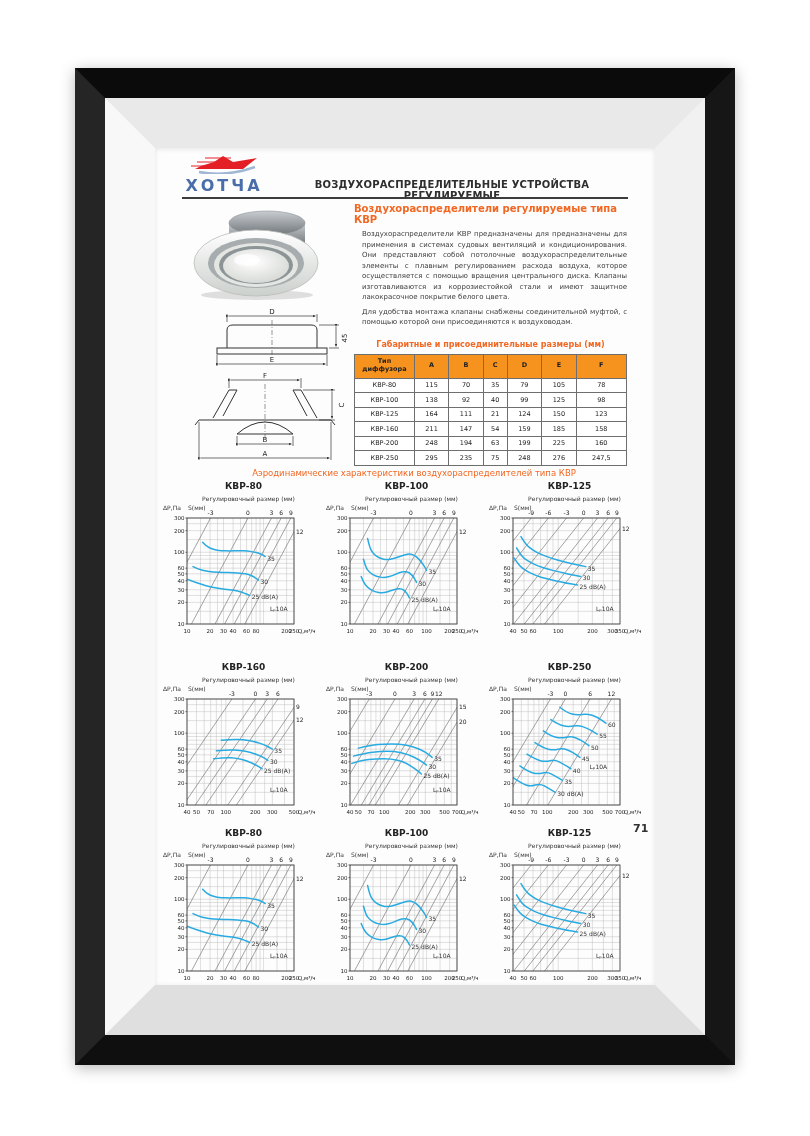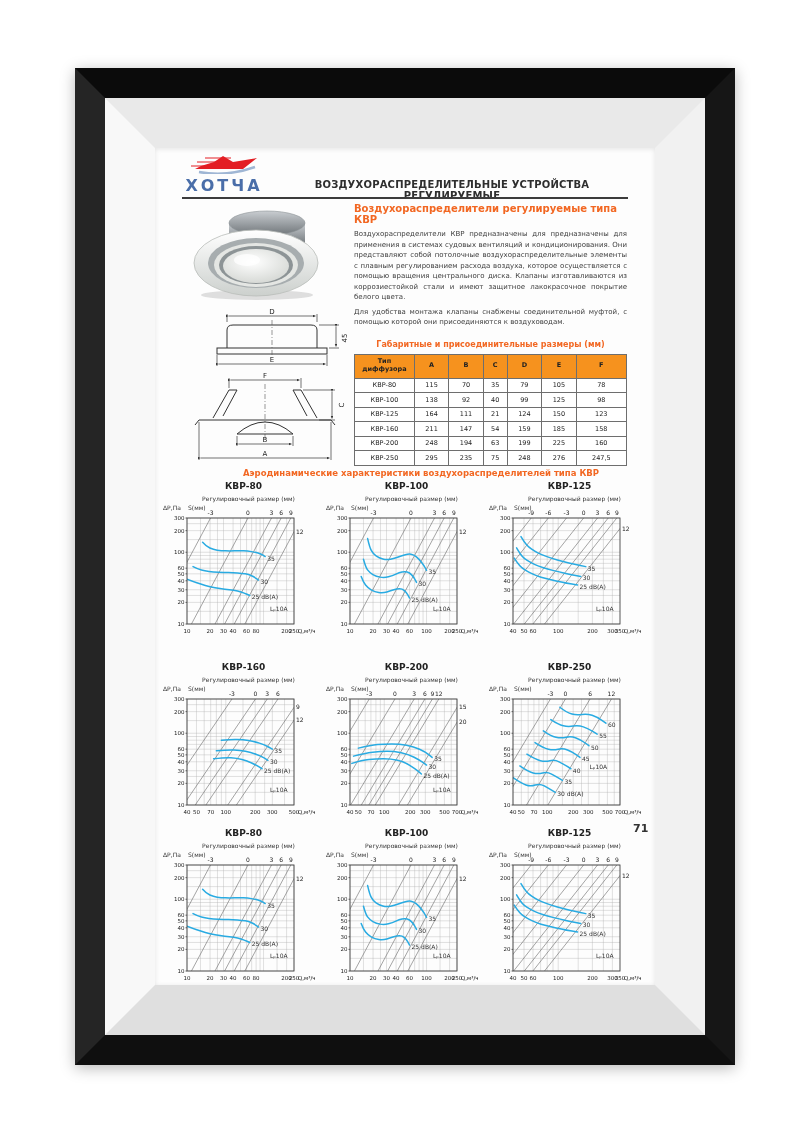--- a/index.html
+++ b/index.html
@@ -21,30 +21,30 @@
   .photo{position:absolute;left:26px;top:57px;}
   .draw1{position:absolute;left:42px;top:160px;}
   .draw2{position:absolute;left:30px;top:224px;}
   .tech{stroke:#333;stroke-width:1;fill:none;}
   .dim{stroke:#333;stroke-width:.7;fill:none;}
   .dimtxt{font-size:7px;fill:#222;}
   .cl{stroke:#555;stroke-width:.6;stroke-dasharray:5 2 1 2;fill:none;}
   
   .col-right{position:absolute;left:199px;top:55px;width:273px;}
   .h-orange{color:var(--orange);font-size:10px;font-weight:bold;}
-  .col-right p{font-size:7px;line-height:1.5;color:#3d3d3d;text-align:justify;margin:4px 0 0 0;}
+  .col-right p{font-size:7px;line-height:1.5;color:#3d3d3d;text-align:justify;margin:4px 0 0 8px;}
   .table-title{margin-top:12px;text-align:center;color:var(--orange);font-size:8px;font-weight:bold;}
   table.dims{margin-top:5px;width:100%;border-collapse:collapse;font-size:6.5px;color:#222;}
   table.dims th,table.dims td{border:1px solid #6e6e6e;text-align:center;padding:0;}
   table.dims th{background:var(--table-orange);font-weight:bold;height:23px;line-height:1.2;}
   table.dims td{height:13.5px;background:#fff;}
   table.dims th:first-child{width:22%;}
   
-  .charts-title{position:absolute;left:16px;top:320px;width:100%;text-align:center;
-    color:var(--orange);font-size:8.5px;font-weight:bold;}
+  .charts-title{position:absolute;left:9px;top:320px;width:100%;text-align:center;
+    color:var(--orange);font-size:8.5px;font-weight:normal;}
   #charts-grid{position:absolute;left:7px;top:333px;width:490px;display:flex;flex-wrap:wrap;}
   .chart-cell{width:163px;margin:0;}
   .chart-cell:nth-child(-n+3){margin-bottom:15px;}
   .chart-title{height:12px;text-align:center;font-size:9px;font-weight:bold;color:#222;}
   .page-number{position:absolute;left:478px;top:674px;font-size:11px;font-weight:bold;color:#333;}
 </style>
 </head>
 <body>
 
 <div class="frame-outer">

